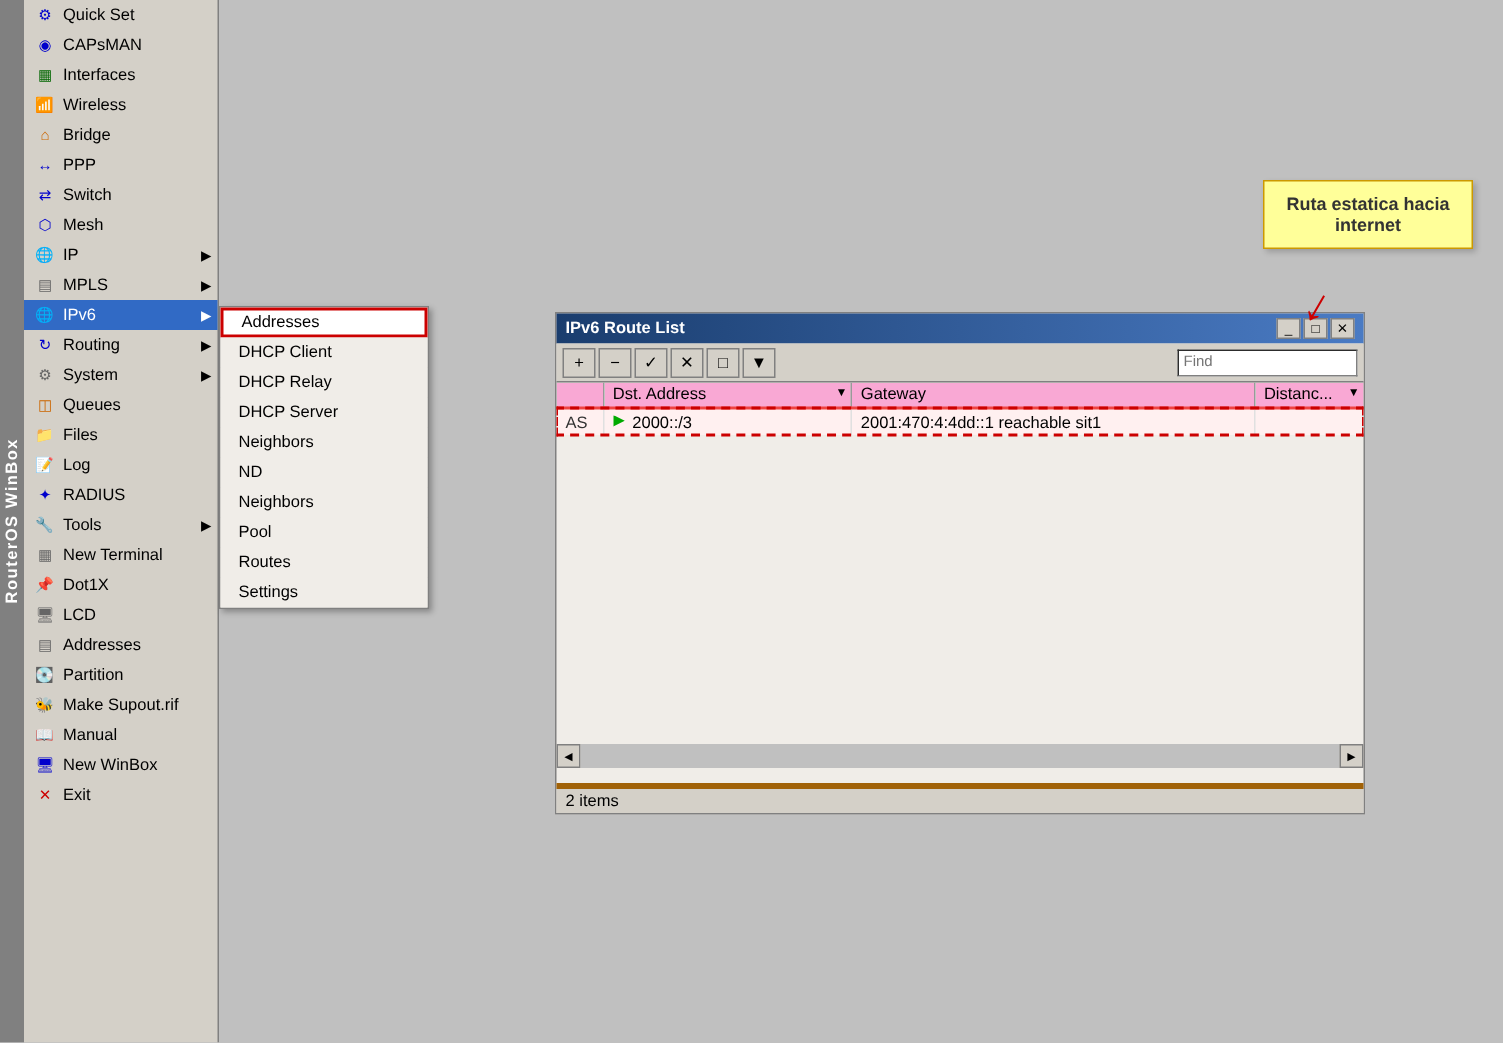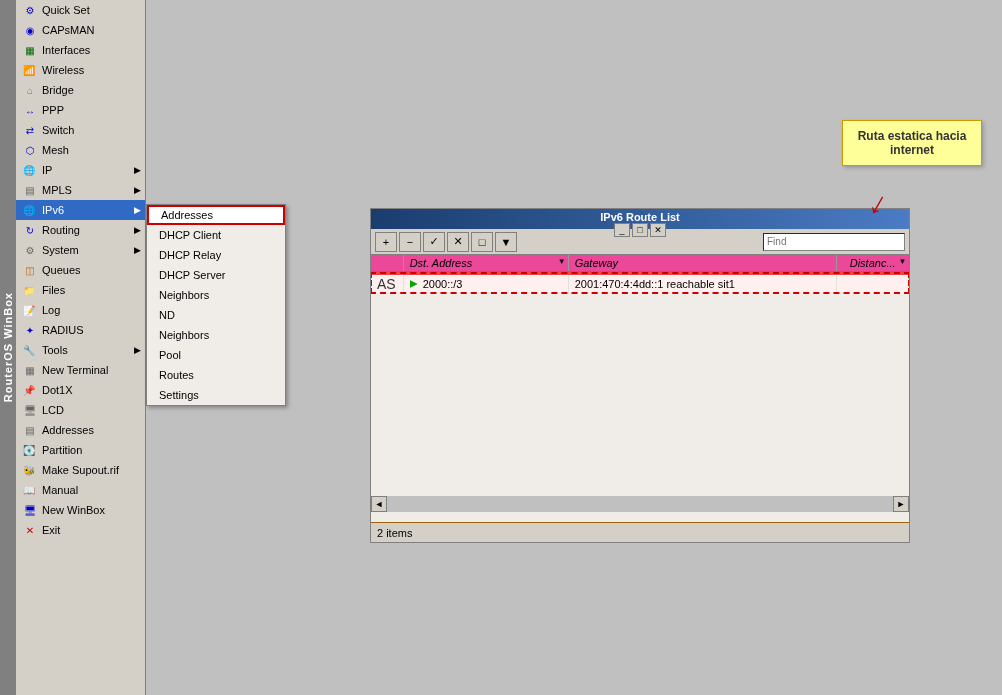--- a/index.html
+++ b/index.html
@@ -115,21 +115,20 @@
     .route-window-title {
       background: linear-gradient(to right, #1a3d6e, #4a7bc4);
       color: white;
       padding: 2px 6px;
       height: 20px;
       display: flex;
       align-items: center;
       justify-content: space-between;
       font-size: 11px;
       font-weight: bold;
-      flex-direction: column;
     }
 
     .title-buttons {
       display: flex;
       gap: 2px;
     }
 
     .title-btn {
       width: 16px;
       height: 14px;
@@ -160,76 +159,74 @@
       border: 1px solid #808080;
       display: flex;
       align-items: center;
       justify-content: center;
       cursor: pointer;
       font-size: 11px;
     }
 
     .search-box {
       margin-left: auto;
-      width: 142px;
+      width: 120px;
       height: 18px;
       border: 1px inset #808080;
       background: white;
       padding: 1px 3px;
       font-size: 10px;
       color: #999;
     }
 
     
     .route-table {
       width: 100%;
       border-collapse: collapse;
       font-size: 11px;
     }
 
     .route-table thead tr {
-      background: #ec4899;
-      border-bottom: 4px solid #ef4444;
-      font-style: italic;
+      background: #f9a8d4;
+      border-bottom: 2px solid #ef4444;
     }
 
     .route-table th {
       padding: 2px 6px;
       text-align: left;
       border-right: 1px solid #999;
       font-weight: normal;
       white-space: nowrap;
       cursor: pointer;
       position: relative;
     }
 
     .route-table th:last-child {
       border-right: none;
-      text-align: center;
     }
 
     .route-table th .sort-arrow {
       position: absolute;
       right: 2px;
       top: 2px;
       font-size: 8px;
     }
 
     .route-table tbody tr {
       height: 18px;
     }
 
     .route-table tbody tr td {
       padding: 1px 6px;
       border-right: 1px solid #e0e0e0;
       white-space: nowrap;
     }
 
     .row-flag {
-      font-size: 14px;
+      font-size: 11px;
       color: #333;
     }
 
     .row-icon {
       display: inline-block;
       width: 8px;
       height: 8px;
       background: #00aa00;
       clip-path: polygon(0 0, 100% 50%, 0 100%);
       margin-right: 2px;
@@ -266,21 +263,21 @@
       background: #c0c0c0;
     }
 
     .status-bar {
       position: absolute;
       bottom: 0;
       left: 0;
       right: 0;
       height: 20px;
       background: #d4d0c8;
-      border-top: 1px solid #a16207;
+      border-top: 4px solid #a16207;
       display: flex;
       align-items: center;
       padding: 0 6px;
       font-size: 11px;
     }
 
     .table-container {
       overflow: hidden;
       height: 250px;
     }

